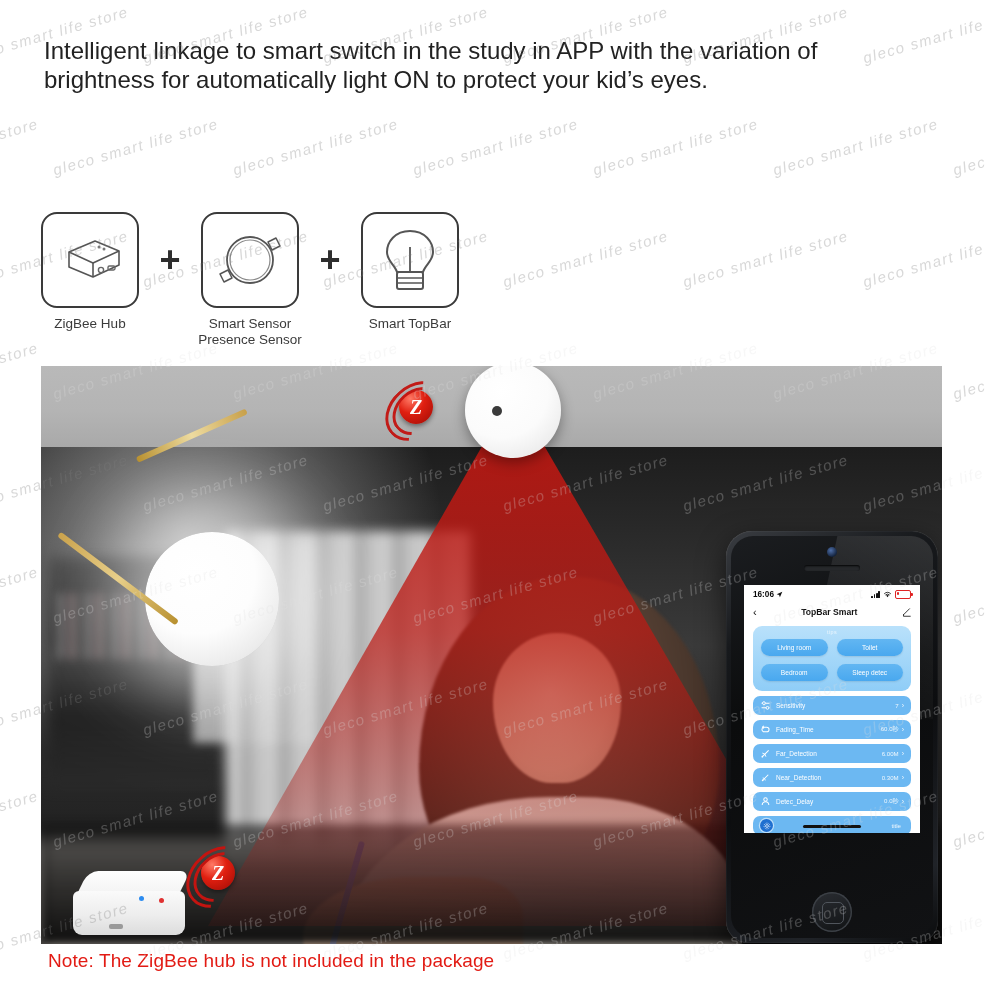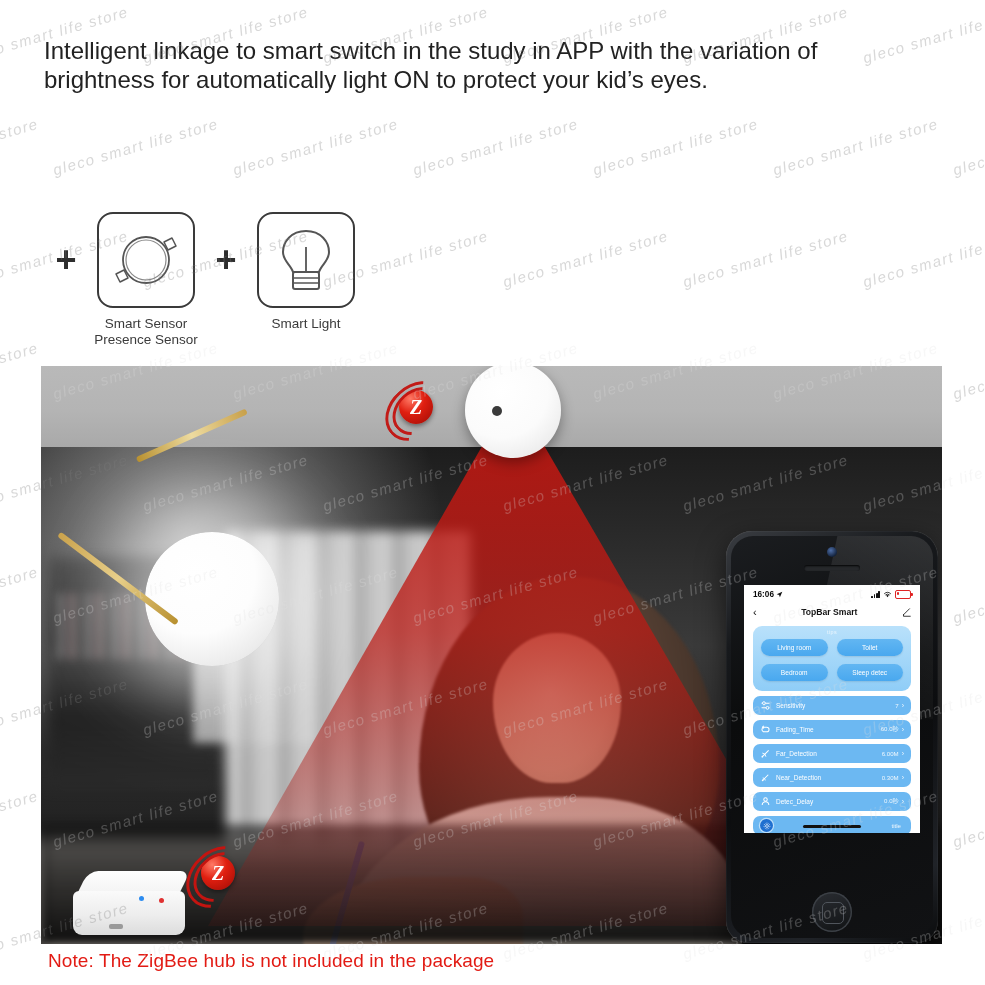--- a/index.html
+++ b/index.html
@@ -338,20 +338,34 @@
 <body>
 
 <div id="root">
 
   <div class="head-wrap">
     <p class="subhead">Intelligent linkage to smart switch in the study in APP with the variation of brightness for automatically light ON to protect your kid’s eyes.</p>
   </div>
 
   <div class="prod-row">
 
+    <div class="prod-item">
+      <div class="prod-box">
+        <svg width="70" height="52" viewBox="0 0 70 52">
+          <path d="M14 18 L40 7 L64 17 L64 31 L38 43 L14 33 Z" fill="#fff" stroke="#555" stroke-width="1.6" stroke-linejoin="round"></path>
+          <path d="M14 18 L38 29 L64 17" fill="none" stroke="#555" stroke-width="1.6" stroke-linejoin="round"></path>
+          <path d="M38 29 L38 43" fill="none" stroke="#555" stroke-width="1.6"></path>
+          <circle cx="44" cy="13" r="1.5" fill="#777"></circle>
+          <circle cx="49" cy="15" r="1.5" fill="#777"></circle>
+          <circle cx="46" cy="36" r="2.6" fill="none" stroke="#666" stroke-width="1.4"></circle>
+          <rect x="53" y="32" width="7" height="4" rx="1.4" fill="none" stroke="#666" stroke-width="1.4"></rect>
+        </svg>
+      </div>
+      <div class="prod-label">ZigBee Hub</div>
+    </div>
 
     <div class="plus">+</div>
 
     <div class="prod-item">
       <div class="prod-box">
         <svg width="72" height="66" viewBox="0 0 72 66">
           <circle cx="36" cy="33" r="23" fill="none" stroke="#555" stroke-width="1.8"></circle>
           <circle cx="36" cy="33" r="20" fill="none" stroke="#888" stroke-width="1.2"></circle>
           <path d="M54 15 l8 -4 l4 8 l-8 4 z" fill="#fff" stroke="#555" stroke-width="1.5" stroke-linejoin="round"></path>
           <path d="M18 51 l-8 4 l-4 -8 l8 -4 z" fill="#fff" stroke="#555" stroke-width="1.5" stroke-linejoin="round"></path>
@@ -365,21 +379,21 @@
 
     <div class="prod-item">
       <div class="prod-box">
         <svg width="62" height="70" viewBox="0 0 62 70">
           <path d="M31 6 C16 6 8 17 8 27 C8 36 16 40 18 47 L44 47 C46 40 54 36 54 27 C54 17 46 6 31 6 Z" fill="none" stroke="#555" stroke-width="2"></path>
           <path d="M31 22 L31 47" stroke="#555" stroke-width="1.8"></path>
           <rect x="18" y="47" width="26" height="17" rx="2" fill="none" stroke="#555" stroke-width="2"></rect>
           <path d="M18 53 L44 53 M18 58 L44 58" stroke="#555" stroke-width="1.5"></path>
         </svg>
       </div>
-      <div class="prod-label">Smart Light</div>
+      <div class="prod-label">Smart TopBar</div>
     </div>
   </div>
 
   <div class="photo">
     <div class="ceiling"></div>
     <div class="room">
       <div class="shelf"></div>
       <div class="books"></div>
       <div class="window"></div>
       <div class="curtain"></div>

